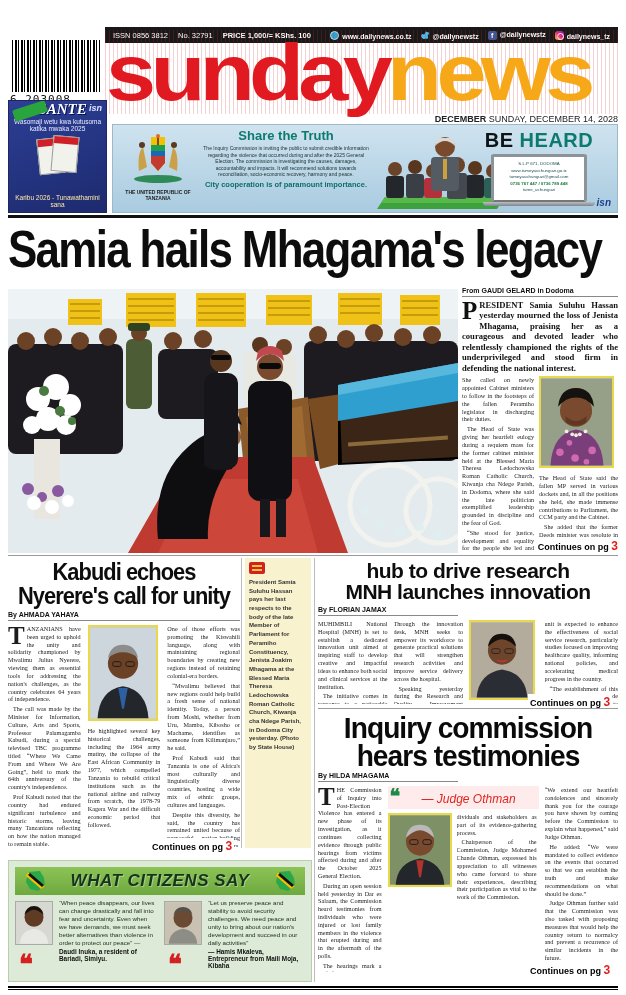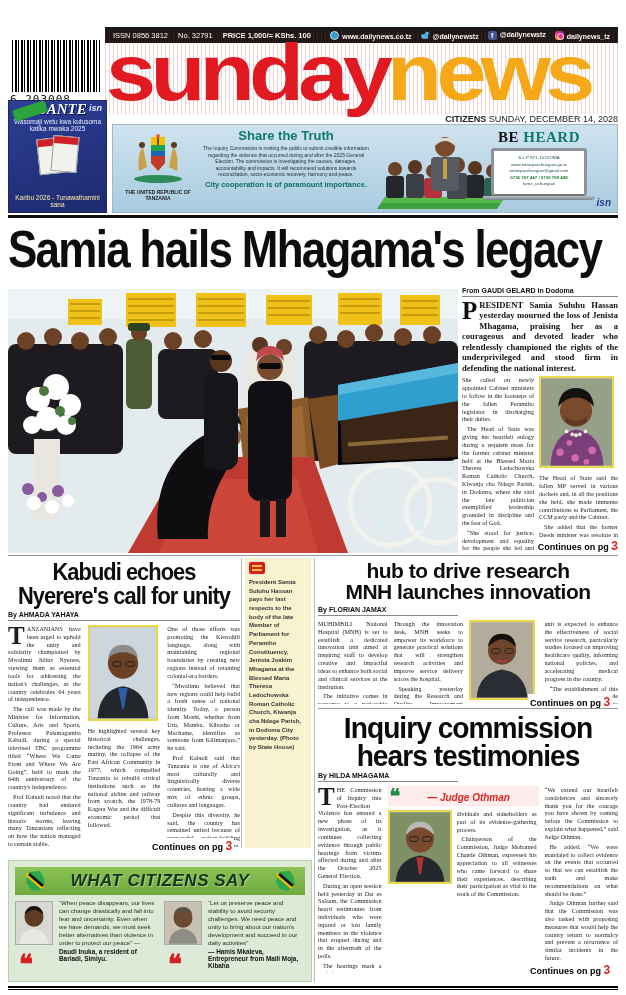--- a/index.html
+++ b/index.html
@@ -53,21 +53,21 @@
   .banner{left:112px;top:124px;width:506px;height:89px;background:linear-gradient(180deg,#cfe3ef,#a9cbe0);
       overflow:hidden;border:1px solid #9db8c8}
   .coat{position:absolute;left:10px;top:8px;width:70px;text-align:center}
   .coat .cap{font-size:5px;font-family:"Liberation Sans",sans-serif;font-weight:bold;color:#222;margin-top:2px}
   .inq{position:absolute;left:88px;top:4px;width:170px;text-align:center}
   .inq .t{font-family:"Liberation Sans",sans-serif;font-weight:bold;font-size:27px;letter-spacing:1px;color:#0d7a70;line-height:26px}
   .inq .s{font-family:"Liberation Sans",sans-serif;font-weight:bold;font-size:13px;color:#0d7a70;line-height:13px}
   .inq .b{margin-top:3px;font-family:"Liberation Sans",sans-serif;font-size:5px;line-height:1.3;color:#233;text-align:center}
   .inq .e{margin-top:2px;font-family:"Liberation Sans",sans-serif;font-weight:bold;font-size:7.5px;color:#0d6e66}
   .beheard{position:absolute;right:8px;top:4px;width:140px;text-align:center}
-  .beheard .t{font-family:Liberation Serif, serif;font-weight:bold;font-size:15px;letter-spacing:.5px}
+  .beheard .t{font-family:Liberation Sans, sans-serif;font-weight:bold;font-size:20px;letter-spacing:.5px}
   .beheard .t .b1{color:#101417}
   .beheard .t .b2{color:#0d7a70}
   .laptop{margin:2px auto 0;width:112px;position:relative}
   .laptop .screen{width:96px;height:48px;margin:0 auto;background:#fff;border:3px solid #8d9499;
       border-bottom:2px solid #777;border-radius:3px;padding-top:4px}
   .laptop .screen div{font-family:"Liberation Sans",sans-serif;font-size:4.4px;line-height:1.5;color:#1b4d57}
   .laptop .base{width:112px;height:4px;background:linear-gradient(#b9bfc4,#7e868c);border-radius:0 0 4px 4px}
   .isn2{position:absolute;right:6px;bottom:4px;font-family:"Liberation Sans",sans-serif;font-style:italic;
       font-weight:bold;font-size:10px;color:#1b3f8f}
   
@@ -112,21 +112,21 @@
   .mnh-cont{left:528px;top:694px}
   
   .inq-head{left:318px;top:714px;width:300px;text-align:center;font-family:"Liberation Sans",sans-serif;
       font-weight:bold;font-size:29px;line-height:28px;letter-spacing:-1px;color:#0a0a0a;transform:scaleX(.97)}
   .inq-by{left:318px;top:772px;width:140px}
   .inqbody{left:318px;top:786px;width:300px;height:186px;overflow:hidden}
   .pullquote{background:#fdeceb;padding:4px 5px 3px 16px;position:relative}
   .pullquote .qm{position:absolute;left:2px;top:2px;color:#1d8a4a;font-size:20px;font-weight:bold;
       font-family:"Liberation Serif",serif;line-height:16px}
   .pullquote .qt{font-family:"Liberation Sans",sans-serif;font-weight:bold;font-size:9px;line-height:1.18;color:#e02620}
-  .pullquote .qa{font-family:"Liberation Sans",sans-serif;font-weight:bold;font-style:italic;font-size:10px;
+  .pullquote .qa{font-family:"Liberation Sans",sans-serif;font-weight:normal;font-style:italic;font-size:12px;
       color:#e02620;margin-top:2px;text-align:center}
   .inq-cont{left:528px;top:962px}
   
   .citizens{left:8px;top:860px;width:304px;height:122px;background:#dcead7;border:1px solid #b9cfa9}
   .cit-banner{position:absolute;left:6px;top:6px;right:6px;height:28px;background:linear-gradient(#8cc356,#6ea93f);
       display:flex;align-items:center;justify-content:center;gap:25px}
   .cit-title{font-family:"Liberation Sans",sans-serif;font-weight:bold;font-style:italic;font-size:17px;
       letter-spacing:.5px;color:#15341b;text-shadow:1px 1px 0 rgba(255,255,255,.35)}
   .cit-quotes{position:absolute;left:6px;top:38px;right:6px;bottom:6px;display:flex;gap:8px}
   .cq{flex:1;position:relative;padding-left:44px}
@@ -151,21 +151,21 @@
     <span class="socials">
       <span><span class="ic globe"></span><span>www.dailynews.co.tz</span></span>
       <span><span class="ic tw"></span><span>@dailynewstz</span></span>
       <span><span class="ic fb">f</span><span>@dailynewstz</span></span>
       <span><span class="ic ig"></span><span>dailynews_tz</span></span>
     </span>
   </div>
 
   <div class="abs pinstripes"></div>
   <div class="abs masthead"><span class="w1">sunday</span><span class="w2">news</span></div>
-  <div class="abs dateline"><b>CITIZENS</b><span> SUNDAY, DECEMBER 14, 2028</span></div>
+  <div class="abs dateline"><b>DECEMBER</b><span> SUNDAY, DECEMBER 14, 2028</span></div>
 
   <div class="abs barcode"></div>
   <div class="abs barcode-digits">6 203008 490017</div>
 
   <div class="abs sidead">
     <div class="ribbon"></div>
     <div class="isn">isn</div>
     <div class="title">ASANTE</div>
     <div class="l">Wasomaji wetu kwa kutusoma</div>
     <div class="l">katika mwaka 2025</div>

